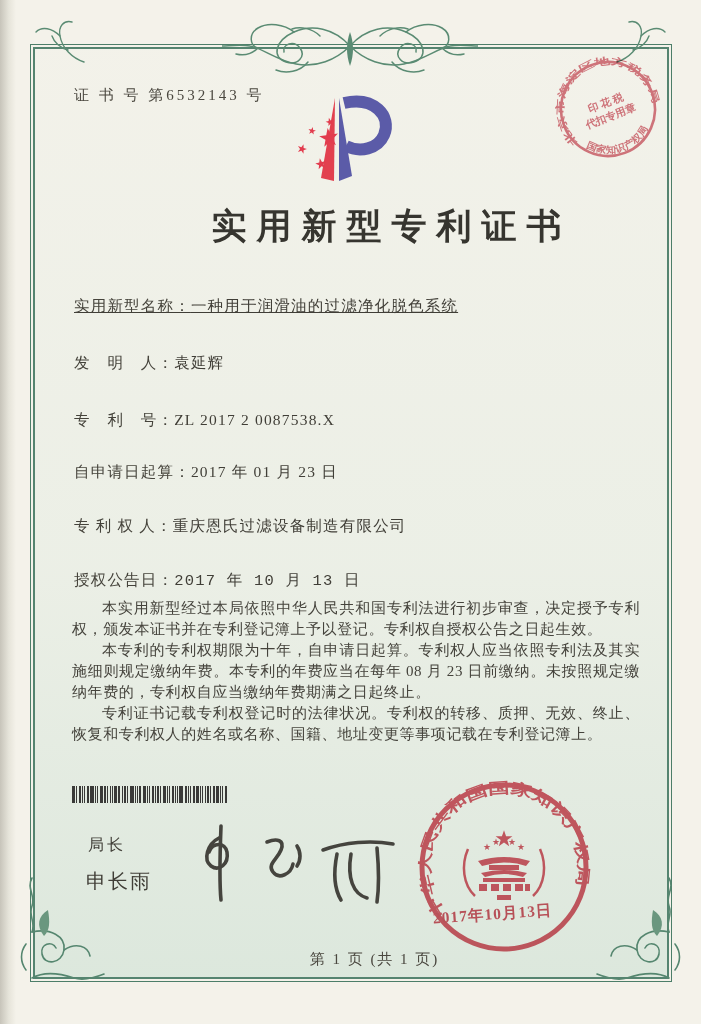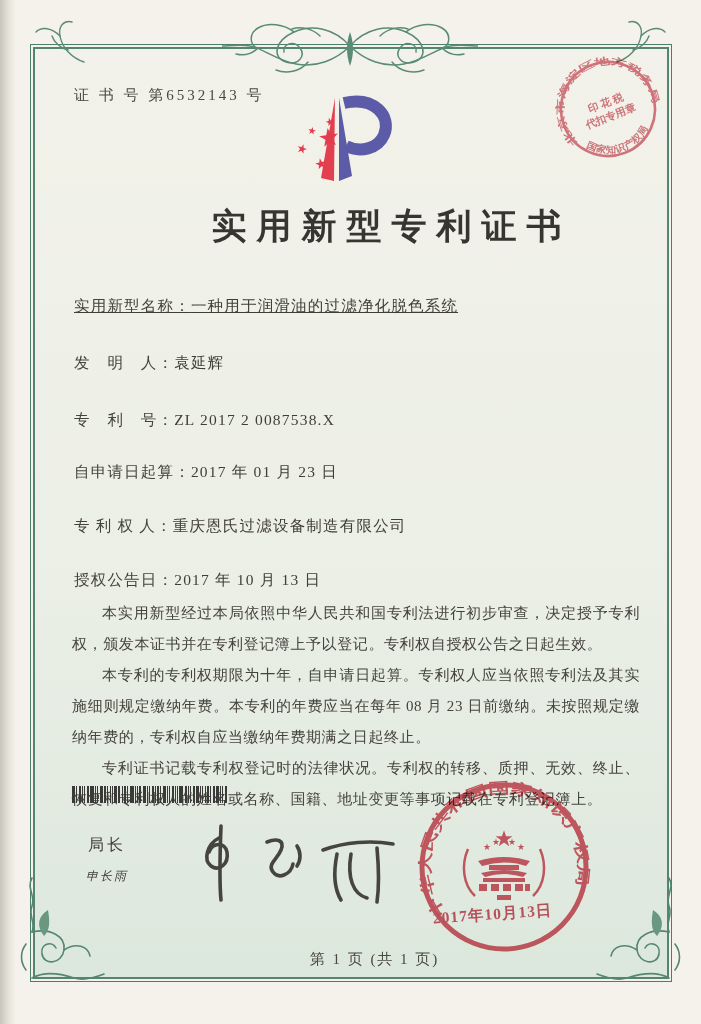--- a/index.html
+++ b/index.html
@@ -21,28 +21,28 @@
   .ornament{position:absolute;z-index:2;}
 
   .cert-no{position:absolute;left:74px;top:86px;font-size:15px;letter-spacing:3px;color:#4a473f;z-index:3;}
 
   .title{position:absolute;left:12px;top:203px;width:100%;text-align:center;font-size:35px;font-weight:600;
     letter-spacing:10px;text-indent:10px;color:#36352f;z-index:3;}
 
   .field{position:absolute;left:74px;font-size:15.5px;color:#403e37;letter-spacing:1.2px;white-space:nowrap;z-index:3;}
   .field .lbl{color:#45433b;}
 
-  .paras{position:absolute;left:72px;top:598px;width:568px;font-size:15px;line-height:31px;
+  .paras{position:absolute;left:72px;top:598px;width:568px;font-size:15px;line-height:21px;
     text-align:justify;color:#45433c;letter-spacing:0.6px;z-index:3;}
   .paras p{margin:0;text-indent:2em;}
 
   .barcode{position:absolute;left:72px;top:786px;width:190px;height:17px;z-index:3;}
 
   .signoff-title{position:absolute;left:88px;top:835px;font-size:16px;letter-spacing:3px;color:#403e37;z-index:3;}
-  .signoff-name{position:absolute;left:86px;top:868px;font-size:12px;letter-spacing:2px;color:#403e37;z-index:3;font-style:italic;}
+  .signoff-name{position:absolute;left:86px;top:868px;font-size:20px;letter-spacing:2px;color:#403e37;z-index:3;}
   .signature{position:absolute;left:185px;top:812px;z-index:3;}
 
   .seal-official{position:absolute;left:415px;top:778px;z-index:4;opacity:0.93;mix-blend-mode:multiply;}
   .seal-tax{position:absolute;left:553px;top:54px;z-index:4;opacity:0.85;mix-blend-mode:multiply;transform:rotate(-21deg);}
 
   .footer{position:absolute;left:0;top:950px;width:100%;text-align:center;font-size:15px;
     letter-spacing:2px;color:#4a473f;z-index:3;}
 </style>
 </head>
 <body>
@@ -137,21 +137,21 @@
   </div>
   <div class="field" style="top:410px;">
     <span class="lbl">专　利　号：</span><span>ZL 2017 2 0087538.X</span>
   </div>
   <div class="field" style="top:462px;">
     <span class="lbl">自申请日起算：</span><span>2017 年 01 月 23 日</span>
   </div>
   <div class="field" style="top:516px;">
     <span class="lbl">专 利 权 人：</span><span>重庆恩氏过滤设备制造有限公司</span>
   </div>
-  <div class="field" style="top:570px;">
+  <div class="field" style="top:570px;font-family:Liberation Mono, monospace;">
     <span class="lbl">授权公告日：</span><span>2017 年 10 月 13 日</span>
   </div>
 
   <div class="paras">
     <p>本实用新型经过本局依照中华人民共和国专利法进行初步审查，决定授予专利权，颁发本证书并在专利登记簿上予以登记。专利权自授权公告之日起生效。</p>
     <p>本专利的专利权期限为十年，自申请日起算。专利权人应当依照专利法及其实施细则规定缴纳年费。本专利的年费应当在每年 08 月 23 日前缴纳。未按照规定缴纳年费的，专利权自应当缴纳年费期满之日起终止。</p>
     <p>专利证书记载专利权登记时的法律状况。专利权的转移、质押、无效、终止、恢复和专利权人的姓名或名称、国籍、地址变更等事项记载在专利登记簿上。</p>
   </div>
 
   <svg class="barcode" id="barcode" viewBox="0 0 190 17" preserveAspectRatio="none">

